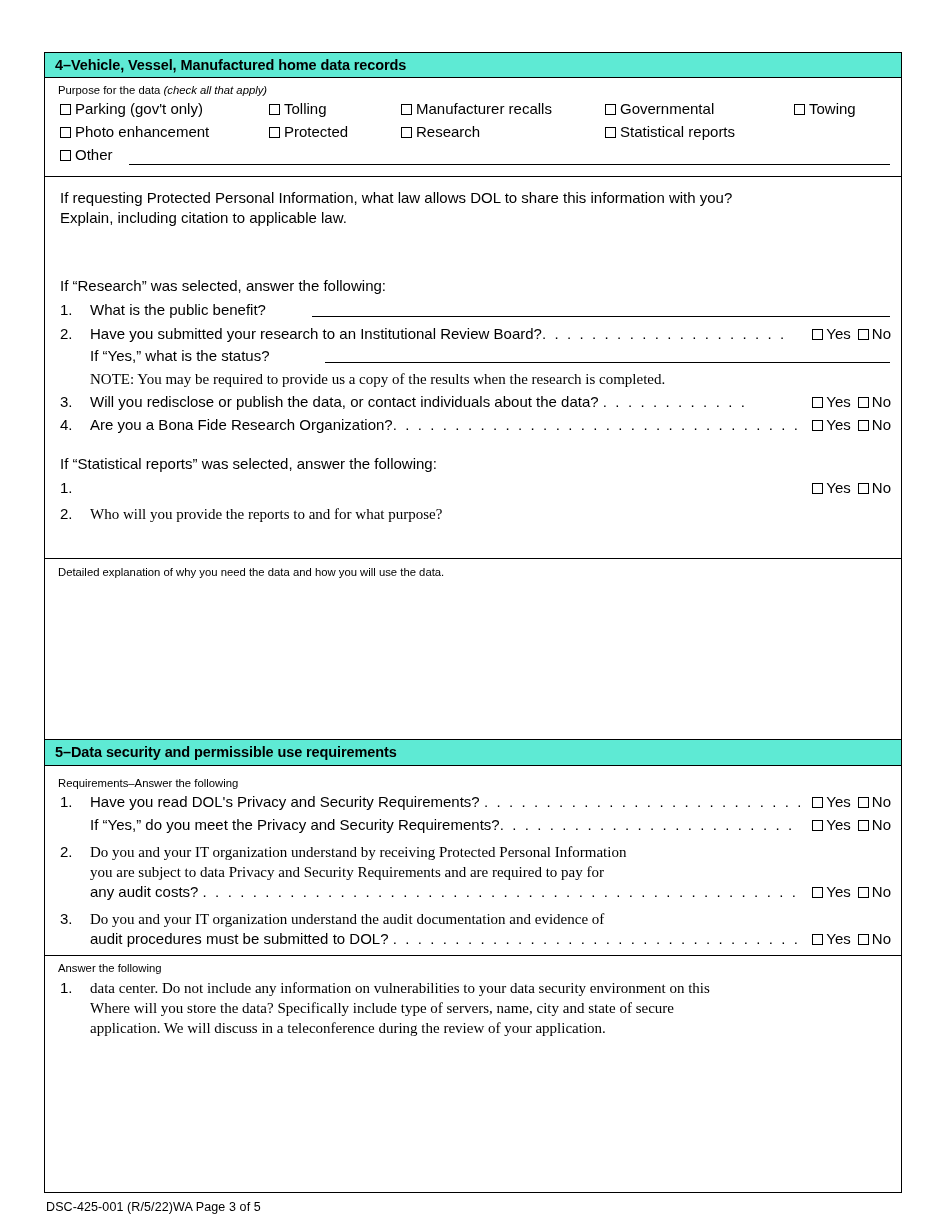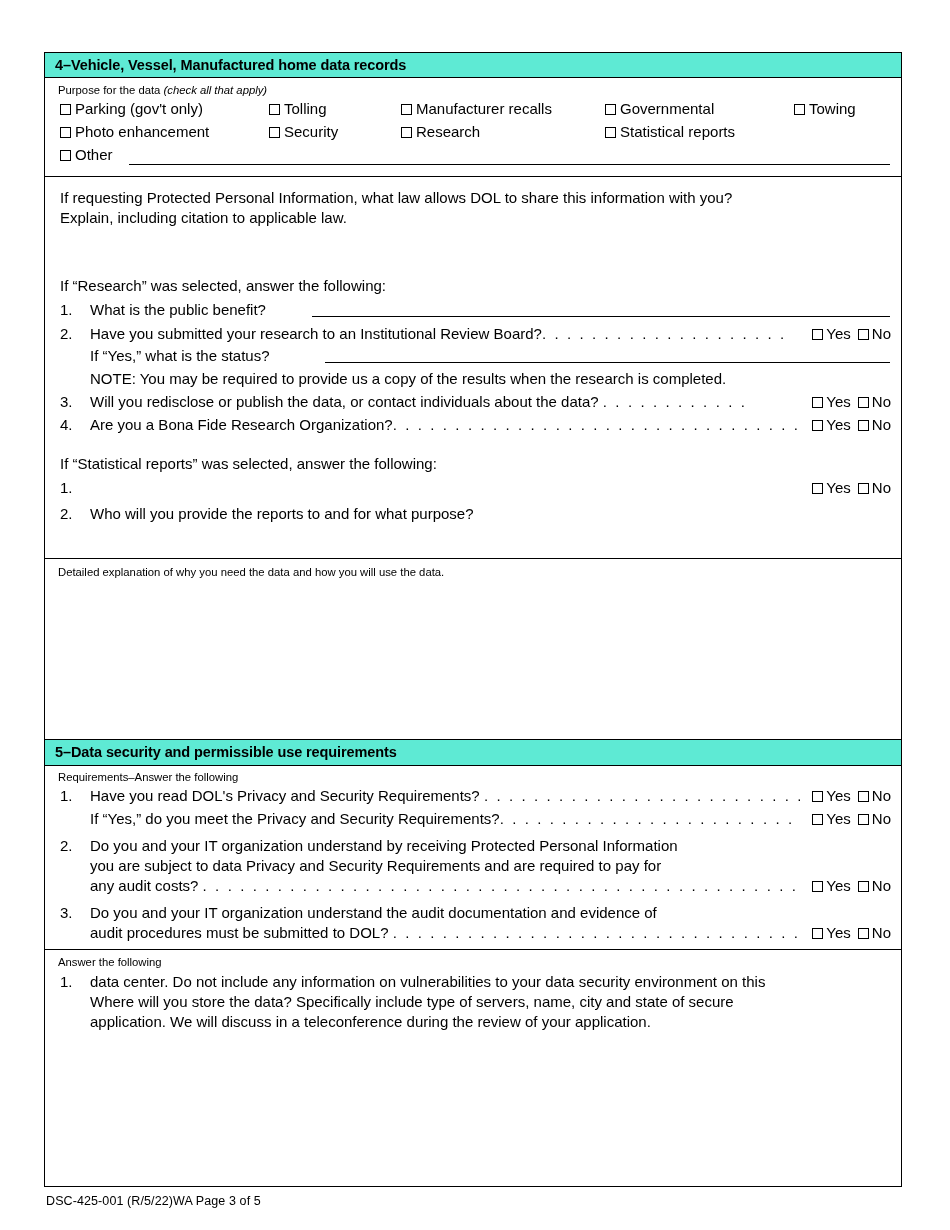--- a/index.html
+++ b/index.html
@@ -117,20 +117,21 @@
   .qnum {
     position: absolute;
     left: 0;
     top: 0;
     width: 22px;
   }
   .qtext {
     display: block;
     margin-left: 30px;
     padding-right: 0;
+    font-family: Liberation Serif, serif;
   }
 
   
   .rulerow { position: relative; height: 21px; font-size: 15px; }
   .rulerow .lbl { position: absolute; left: 30px; top: 0; white-space: nowrap; }
   .rule {
     position: absolute;
     top: 16px;
     right: 2px;
     border-bottom: 1.5px solid #000;
@@ -206,21 +207,21 @@
         <label class="opt c5">
           <span class="cb"></span><span>Towing</span>
         </label>
       </div>
 
       <div class="purpose-row">
         <label class="opt c1">
           <span class="cb"></span><span>Photo enhancement</span>
         </label>
         <label class="opt c2">
-          <span class="cb"></span><span>Security</span>
+          <span class="cb"></span><span>Protected</span>
         </label>
         <label class="opt c3">
           <span class="cb"></span><span>Research</span>
         </label>
         <label class="opt c4">
           <span class="cb"></span><span>Statistical reports</span>
         </label>
       </div>
 
       <div class="other-row">
@@ -311,21 +312,21 @@
     <div style="padding:5px 9px 0 9px;">
       <div class="tiny-label">Detailed explanation of why you need the data and how you will use the data.</div>
     </div>
     <div style="height:158px;"></div>
   </div>
 
   <div class="form-box">
 
     <div class="section-header">5–Data security and permissible use requirements</div>
 
-    <div class="box-body" style="padding-top:3px;">
+    <div class="box-body" style="padding-top:9px;">
 
       <div class="tiny-label">Requirements–Answer the following</div>
 
       <div class="qline" style="margin-top:1px;">
         <span class="qnum">1.</span>
         <span class="body"><span>Have you read DOL's Privacy and Security Requirements?</span> <span class="dots">. . . . . . . . . . . . . . . . . . . . . . . . . .</span></span>
         <span class="yesno">
           <label><span class="cb"></span><span>Yes</span></label><span class="sep"></span><label><span class="cb"></span><span>No</span></label>
         </span>
       </div>

